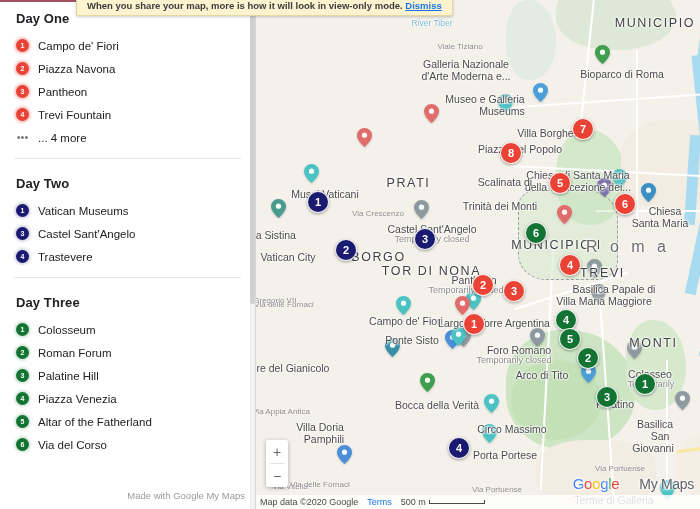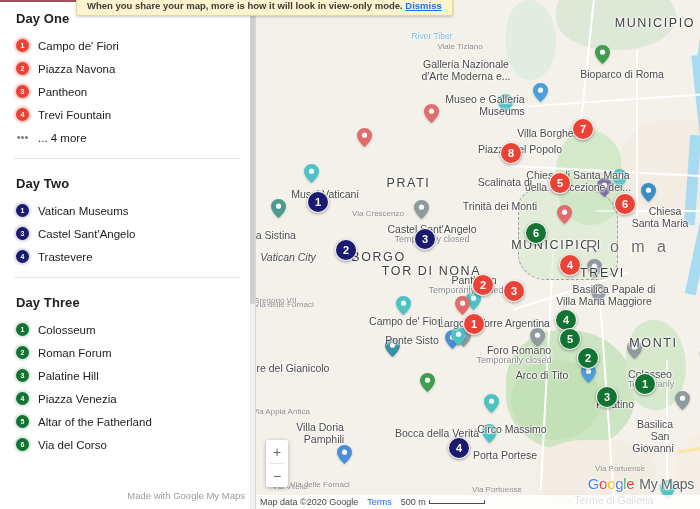--- a/index.html
+++ b/index.html
@@ -99,21 +99,21 @@
     white-space: nowrap; line-height: 1.15;
     text-shadow: 0 0 2px #fff, 0 0 2px #fff, 0 0 3px #fff, 0 0 3px #fff;
     pointer-events: none;
   }
   .mlabel.big { font-size: 12.5px; color: #404040; letter-spacing: 1.6px; padding-left: 33px; }
   .mlabel.huge { font-size: 16px; color: #6b6b6b; letter-spacing: 4px; }
   .mlabel.street {
     font-size: 8px; color: #8b8b8b; text-shadow: 0 0 2px #fff, 0 0 2px #fff;
   }
   .mlabel.sub { font-size: 9px; color: #8a8a8a; }
-  .mlabel.water { color: #7fb8d4; font-size: 8.5px; margin-top: 13px; }
+  .mlabel.water { color: #7fb8d4; font-size: 8.5px; }
 
   
   .gpin {
     position: absolute; width: 15px; height: 19px;
     filter: drop-shadow(0 1px 1px rgba(0,0,0,.18));
   }
   .gpin svg { width: 15px; height: 19px; display: block; }
 
   
   .nmark {
@@ -160,21 +160,21 @@
   }
   #attrib a { color: #1a73e8; text-decoration: none; cursor: pointer; }
   #scalebar {
     display: flex; align-items: center; gap: 3px;
   }
   #scaleline {
     width: 56px; height: 4px; border: 1px solid #4a4a4a; border-top: none;
   }
   #gmm {
     position: absolute; right: 6px; bottom: 17px; z-index: 30;
-    display: flex; align-items: baseline; gap: 5px;
+    display: flex; align-items: baseline; gap: 20px;
     font-size: 15px; letter-spacing: -.3px;
     text-shadow: 0 0 3px #fff, 0 0 3px #fff, 0 0 4px #fff;
   }
   #gmm .g1{color:#4285f4}#gmm .g2{color:#ea4335}#gmm .g3{color:#fbbc05}
   #gmm .g4{color:#4285f4}#gmm .g5{color:#34a853}#gmm .g6{color:#ea4335}
   #gmm .mm { color: #5f6368; font-size: 14px; }
 </style>
 </head>
 <body>
 
@@ -501,41 +501,41 @@
         <div class="mlabel " style="left: 409px; top: 205px; transform: translateX(-50%);">Chiesa</div>
         <div class="mlabel " style="left: 404px; top: 217px; transform: translateX(-50%);">Santa Maria</div>
         <div class="mlabel " style="left: 69px; top: 188px; transform: translateX(-50%);">Musei Vaticani</div>
         <div class="mlabel street" style="left: 122px; top: 209px; transform: translateX(-50%);">Via Crescenzo</div>
         <div class="mlabel " style="left: 176px; top: 223px; transform: translateX(-50%);">Castel Sant'Angelo</div>
         <div class="mlabel sub" style="left: 176px; top: 234px; transform: translateX(-50%);">Temporarily closed</div>
         <div class="mlabel " style="left: 2px; top: 229px; transform: translateX(-50%);">Cappella Sistina</div>
         <div class="mlabel big" style="left: 106px; top: 250px; transform: translateX(-50%);">BORGO</div>
         <div class="mlabel big" style="left: 284px; top: 238px; transform: translateX(-50%);">MUNICIPIO I</div>
         <div class="mlabel huge" style="left: 372px; top: 238px; transform: translateX(-50%);">R o m a</div>
-        <div class="mlabel " style="left: 32px; top: 251px; transform: translateX(-50%); font-style: italic;">Vatican City</div>
+        <div class="mlabel " style="left: 32px; top: 251px; transform: translateX(-50%);">Vatican City</div>
         <div class="mlabel big" style="left: 159px; top: 264px; transform: translateX(-50%);">TOR DI NONA</div>
         <div class="mlabel " style="left: 218px; top: 274px; transform: translateX(-50%);">Pantheon</div>
         <div class="mlabel sub" style="left: 210px; top: 285px; transform: translateX(-50%);">Temporarily closed</div>
         <div class="mlabel big" style="left: 330px; top: 266px; transform: translateX(-50%);">TREVI</div>
         <div class="mlabel " style="left: 358px; top: 283px; transform: translateX(-50%);">Basilica Papale di</div>
         <div class="mlabel " style="left: 348px; top: 295px; transform: translateX(-50%);">Villa Maria Maggiore</div>
         <div class="mlabel street" style="left: 28px; top: 300px; transform: translateX(-50%);">Via delle Fornaci</div>
         <div class="mlabel street" style="left: 12px; top: 296px; transform: translateX(-50%);">Via Gregorio VII</div>
         <div class="mlabel " style="left: 150px; top: 315px; transform: translateX(-50%);">Campo de' Fiori</div>
         <div class="mlabel " style="left: 238px; top: 317px; transform: translateX(-50%);">Largo di Torre Argentina</div>
         <div class="mlabel " style="left: 156px; top: 334px; transform: translateX(-50%);">Ponte Sisto</div>
         <div class="mlabel big" style="left: 381px; top: 336px; transform: translateX(-50%);">MONTI</div>
         <div class="mlabel " style="left: 263px; top: 344px; transform: translateX(-50%);">Foro Romano</div>
         <div class="mlabel sub" style="left: 258px; top: 355px; transform: translateX(-50%);">Temporarily closed</div>
         <div class="mlabel " style="left: 394px; top: 368px; transform: translateX(-50%);">Colosseo</div>
         <div class="mlabel sub" style="left: 395px; top: 379px; transform: translateX(-50%);">Temporarily</div>
         <div class="mlabel " style="left: 18px; top: 362px; transform: translateX(-50%);">Belvedere del Gianicolo</div>
         <div class="mlabel " style="left: 286px; top: 369px; transform: translateX(-50%);">Arco di Tito</div>
         <div class="mlabel " style="left: 359px; top: 398px; transform: translateX(-50%);">Palatino</div>
-        <div class="mlabel " style="left: 181px; top: 399px; transform: translateX(-50%); margin-top: 28px;">Bocca della Verità</div>
+        <div class="mlabel " style="left: 181px; top: 399px; transform: translateX(-50%);">Bocca della Verità</div>
         <div class="mlabel " style="left: 64px; top: 421px; transform: translateX(-50%);">Villa Doria</div>
         <div class="mlabel " style="left: 68px; top: 433px; transform: translateX(-50%);">Pamphili</div>
         <div class="mlabel " style="left: 256px; top: 423px; transform: translateX(-50%);">Circo Massimo</div>
         <div class="mlabel " style="left: 249px; top: 449px; transform: translateX(-50%);">Porta Portese</div>
         <div class="mlabel " style="left: 399px; top: 418px; transform: translateX(-50%);">Basilica</div>
         <div class="mlabel " style="left: 404px; top: 430px; transform: translateX(-50%);">San</div>
         <div class="mlabel " style="left: 397px; top: 442px; transform: translateX(-50%);">Giovanni</div>
         <div class="mlabel " style="left: 358px; top: 494px; transform: translateX(-50%);">Terme di Galleria</div>
         <div class="mlabel water" style="left: 176px; top: 19px; transform: translateX(-50%);">River Tiber</div>
         <div class="mlabel street" style="left: 204px; top: 42px; transform: translateX(-50%);">Viale Tiziano</div>

